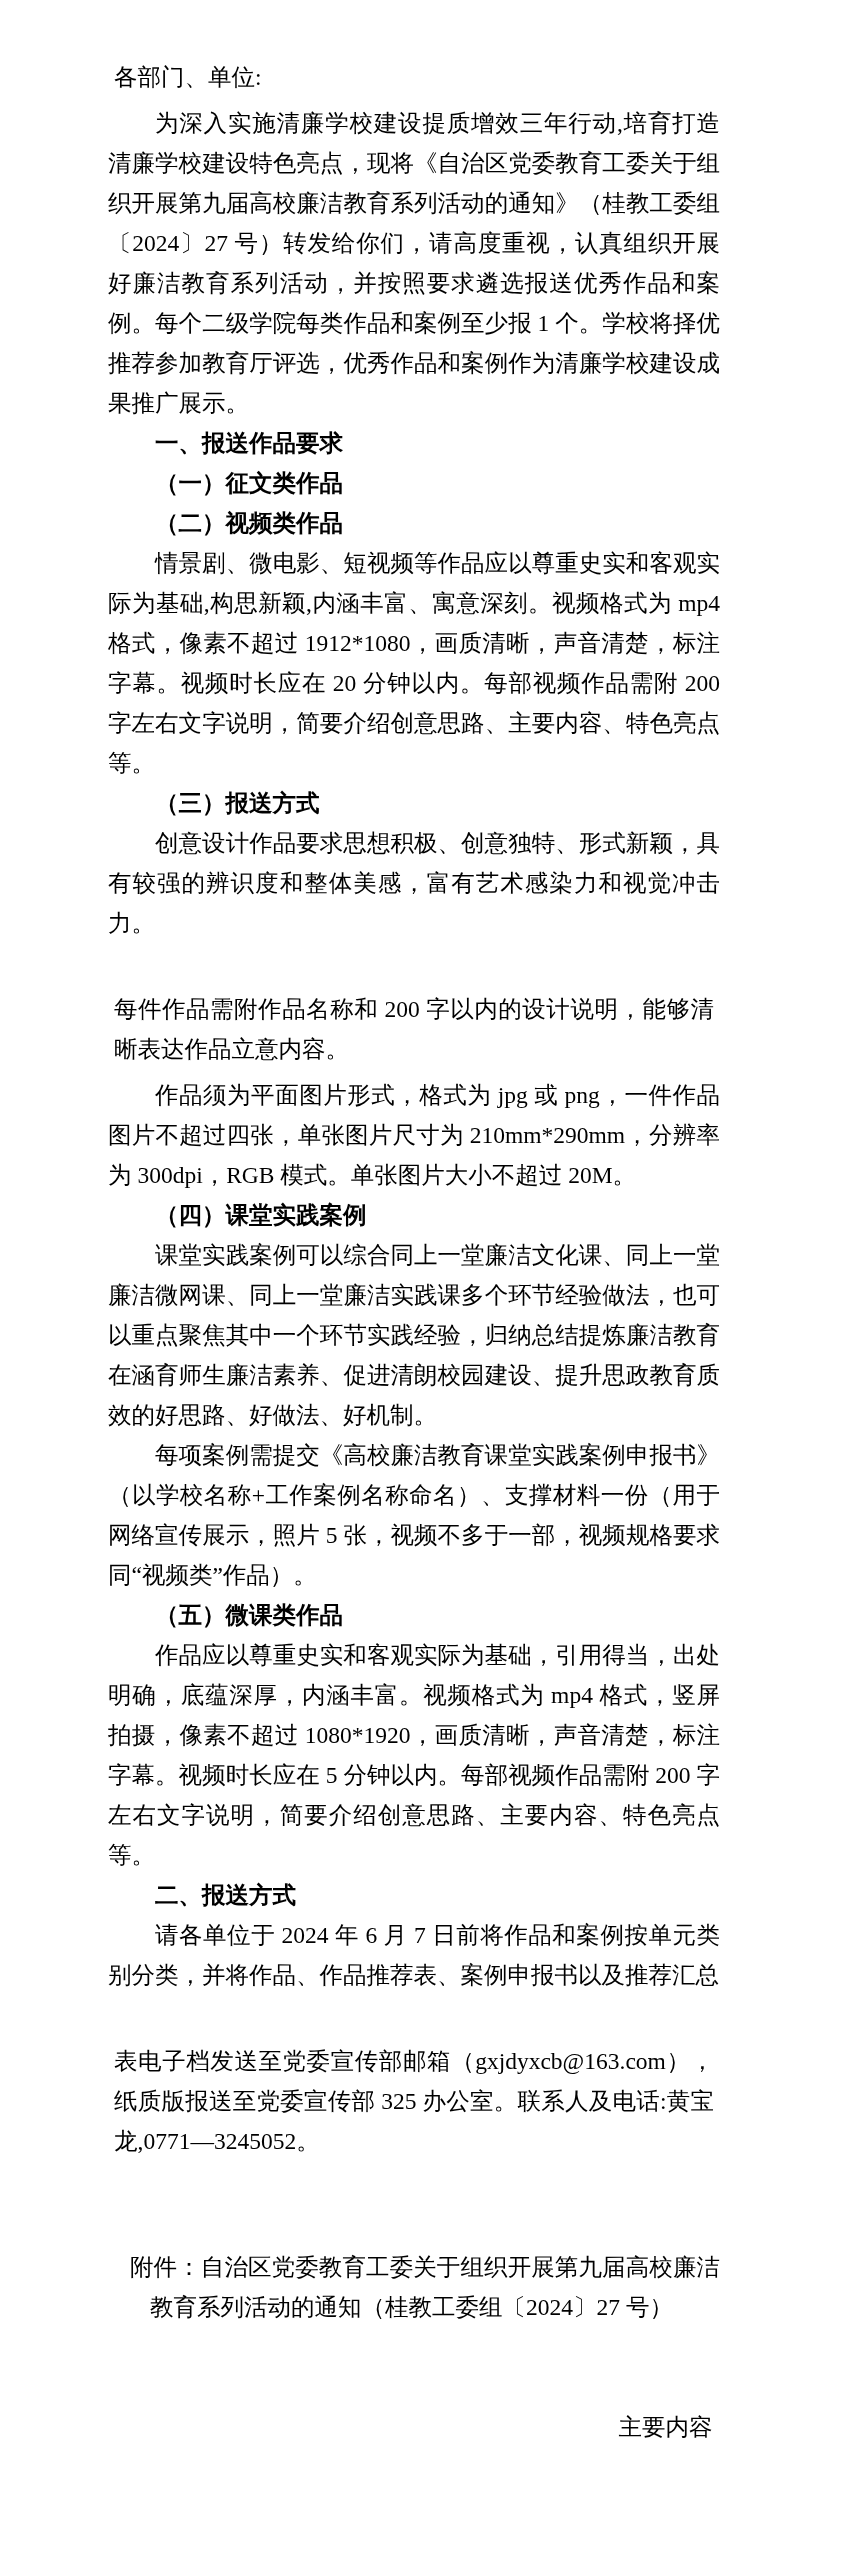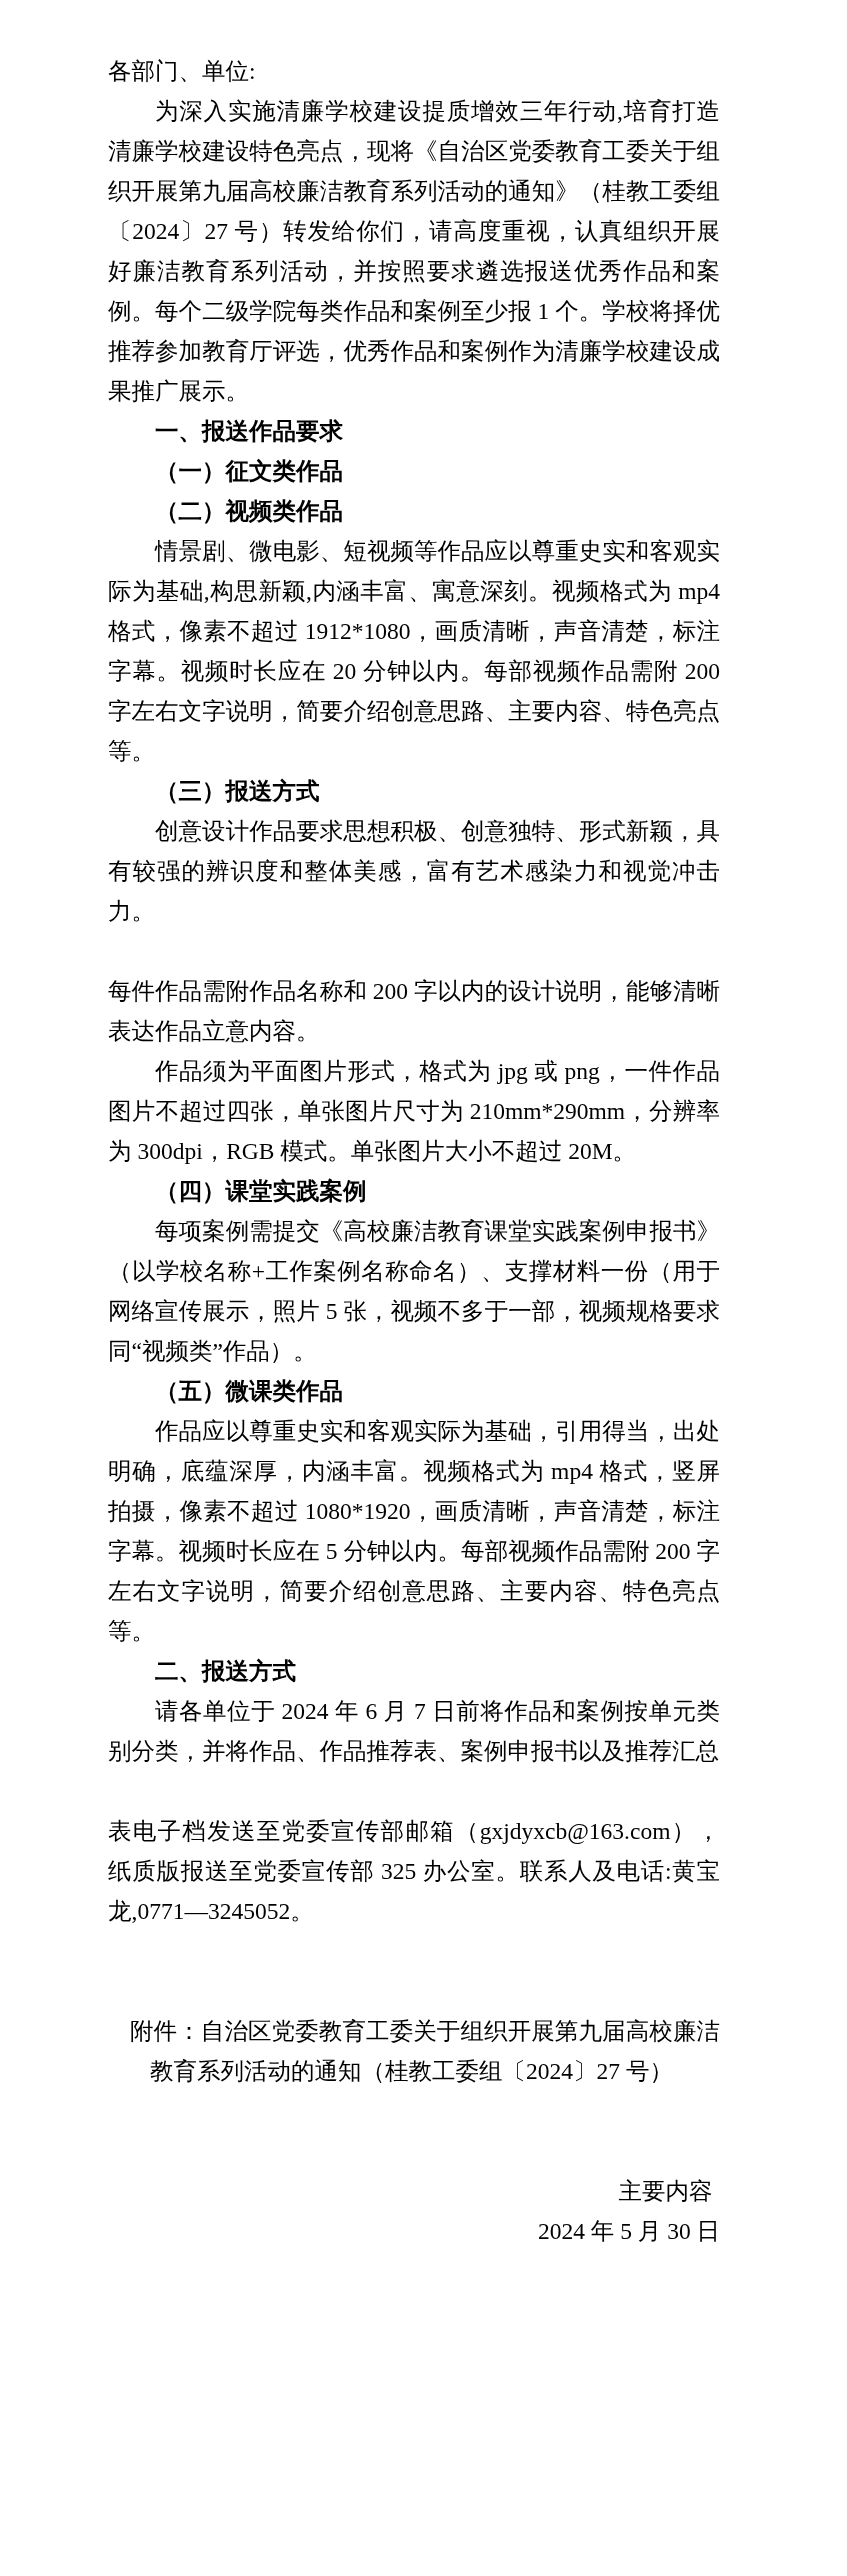--- a/index.html
+++ b/index.html
@@ -20,21 +20,21 @@
     font-family: "Liberation Serif", "DejaVu Serif", serif;
     font-size: 23.5px;
     line-height: 40px;
     text-align: justify;
   }
   .para {
     margin: 0;
     text-indent: 2em;
   }
   .noindent {
-    margin: 0;
+    margin: 6px;
     text-indent: 0;
   }
   .h1 {
     margin: 0;
     text-indent: 2em;
     text-align: left;
     font-weight: bold;
     font-family: "Liberation Sans", "DejaVu Sans", sans-serif;
   }
   .h2 {
@@ -86,20 +86,21 @@
   <p class="para">创意设计作品要求思想积极、创意独特、形式新颖，具有较强的辨识度和整体美感，富有艺术感染力和视觉冲击力。</p>
 
   <div class="spacer"></div>
 
   <p class="noindent">每件作品需附作品名称和 200 字以内的设计说明，能够清晰表达作品立意内容。</p>
 
   <p class="para">作品须为平面图片形式，格式为 jpg 或 png，一件作品图片不超过四张，单张图片尺寸为 210mm*290mm，分辨率为 300dpi，RGB 模式。单张图片大小不超过 20M。</p>
 
   <p class="h2">（四）课堂实践案例</p>
 
+  <p class="para">课堂实践案例可以综合同上一堂廉洁文化课、同上一堂廉洁微网课、同上一堂廉洁实践课多个环节经验做法，也可以重点聚焦其中一个环节实践经验，归纳总结提炼廉洁教育在涵育师生廉洁素养、促进清朗校园建设、提升思政教育质效的好思路、好做法、好机制。</p>
 
   <p class="para">每项案例需提交《高校廉洁教育课堂实践案例申报书》（以学校名称+工作案例名称命名）、支撑材料一份（用于网络宣传展示，照片 5 张，视频不多于一部，视频规格要求同“视频类”作品）。</p>
 
   <p class="h2">（五）微课类作品</p>
 
   <p class="para">作品应以尊重史实和客观实际为基础，引用得当，出处明确，底蕴深厚，内涵丰富。视频格式为 mp4 格式，竖屏拍摄，像素不超过 1080*1920，画质清晰，声音清楚，标注字幕。视频时长应在 5 分钟以内。每部视频作品需附 200 字左右文字说明，简要介绍创意思路、主要内容、特色亮点等。</p>
 
   <p class="h1">二、报送方式</p>
 
   <p class="para">请各单位于 2024 年 6 月 7 日前将作品和案例按单元类别分类，并将作品、作品推荐表、案例申报书以及推荐汇总</p>
@@ -109,16 +110,15 @@
   <p class="noindent">表电子档发送至党委宣传部邮箱（gxjdyxcb@163.com），纸质版报送至党委宣传部 325 办公室。联系人及电话:黄宝龙,0771—3245052。</p>
 
   <div class="spacer2"></div>
 
   <p class="attachment">附件：自治区党委教育工委关于组织开展第九届高校廉洁教育系列活动的通知（桂教工委组〔2024〕27 号）</p>
 
   <div class="spacer2"></div>
 
   <p class="sig sig-org">主要内容</p>
 
-  <p class="sig">2024 年 5 月 30 日</p>
 
 </div>
 
 
 </body></html>

